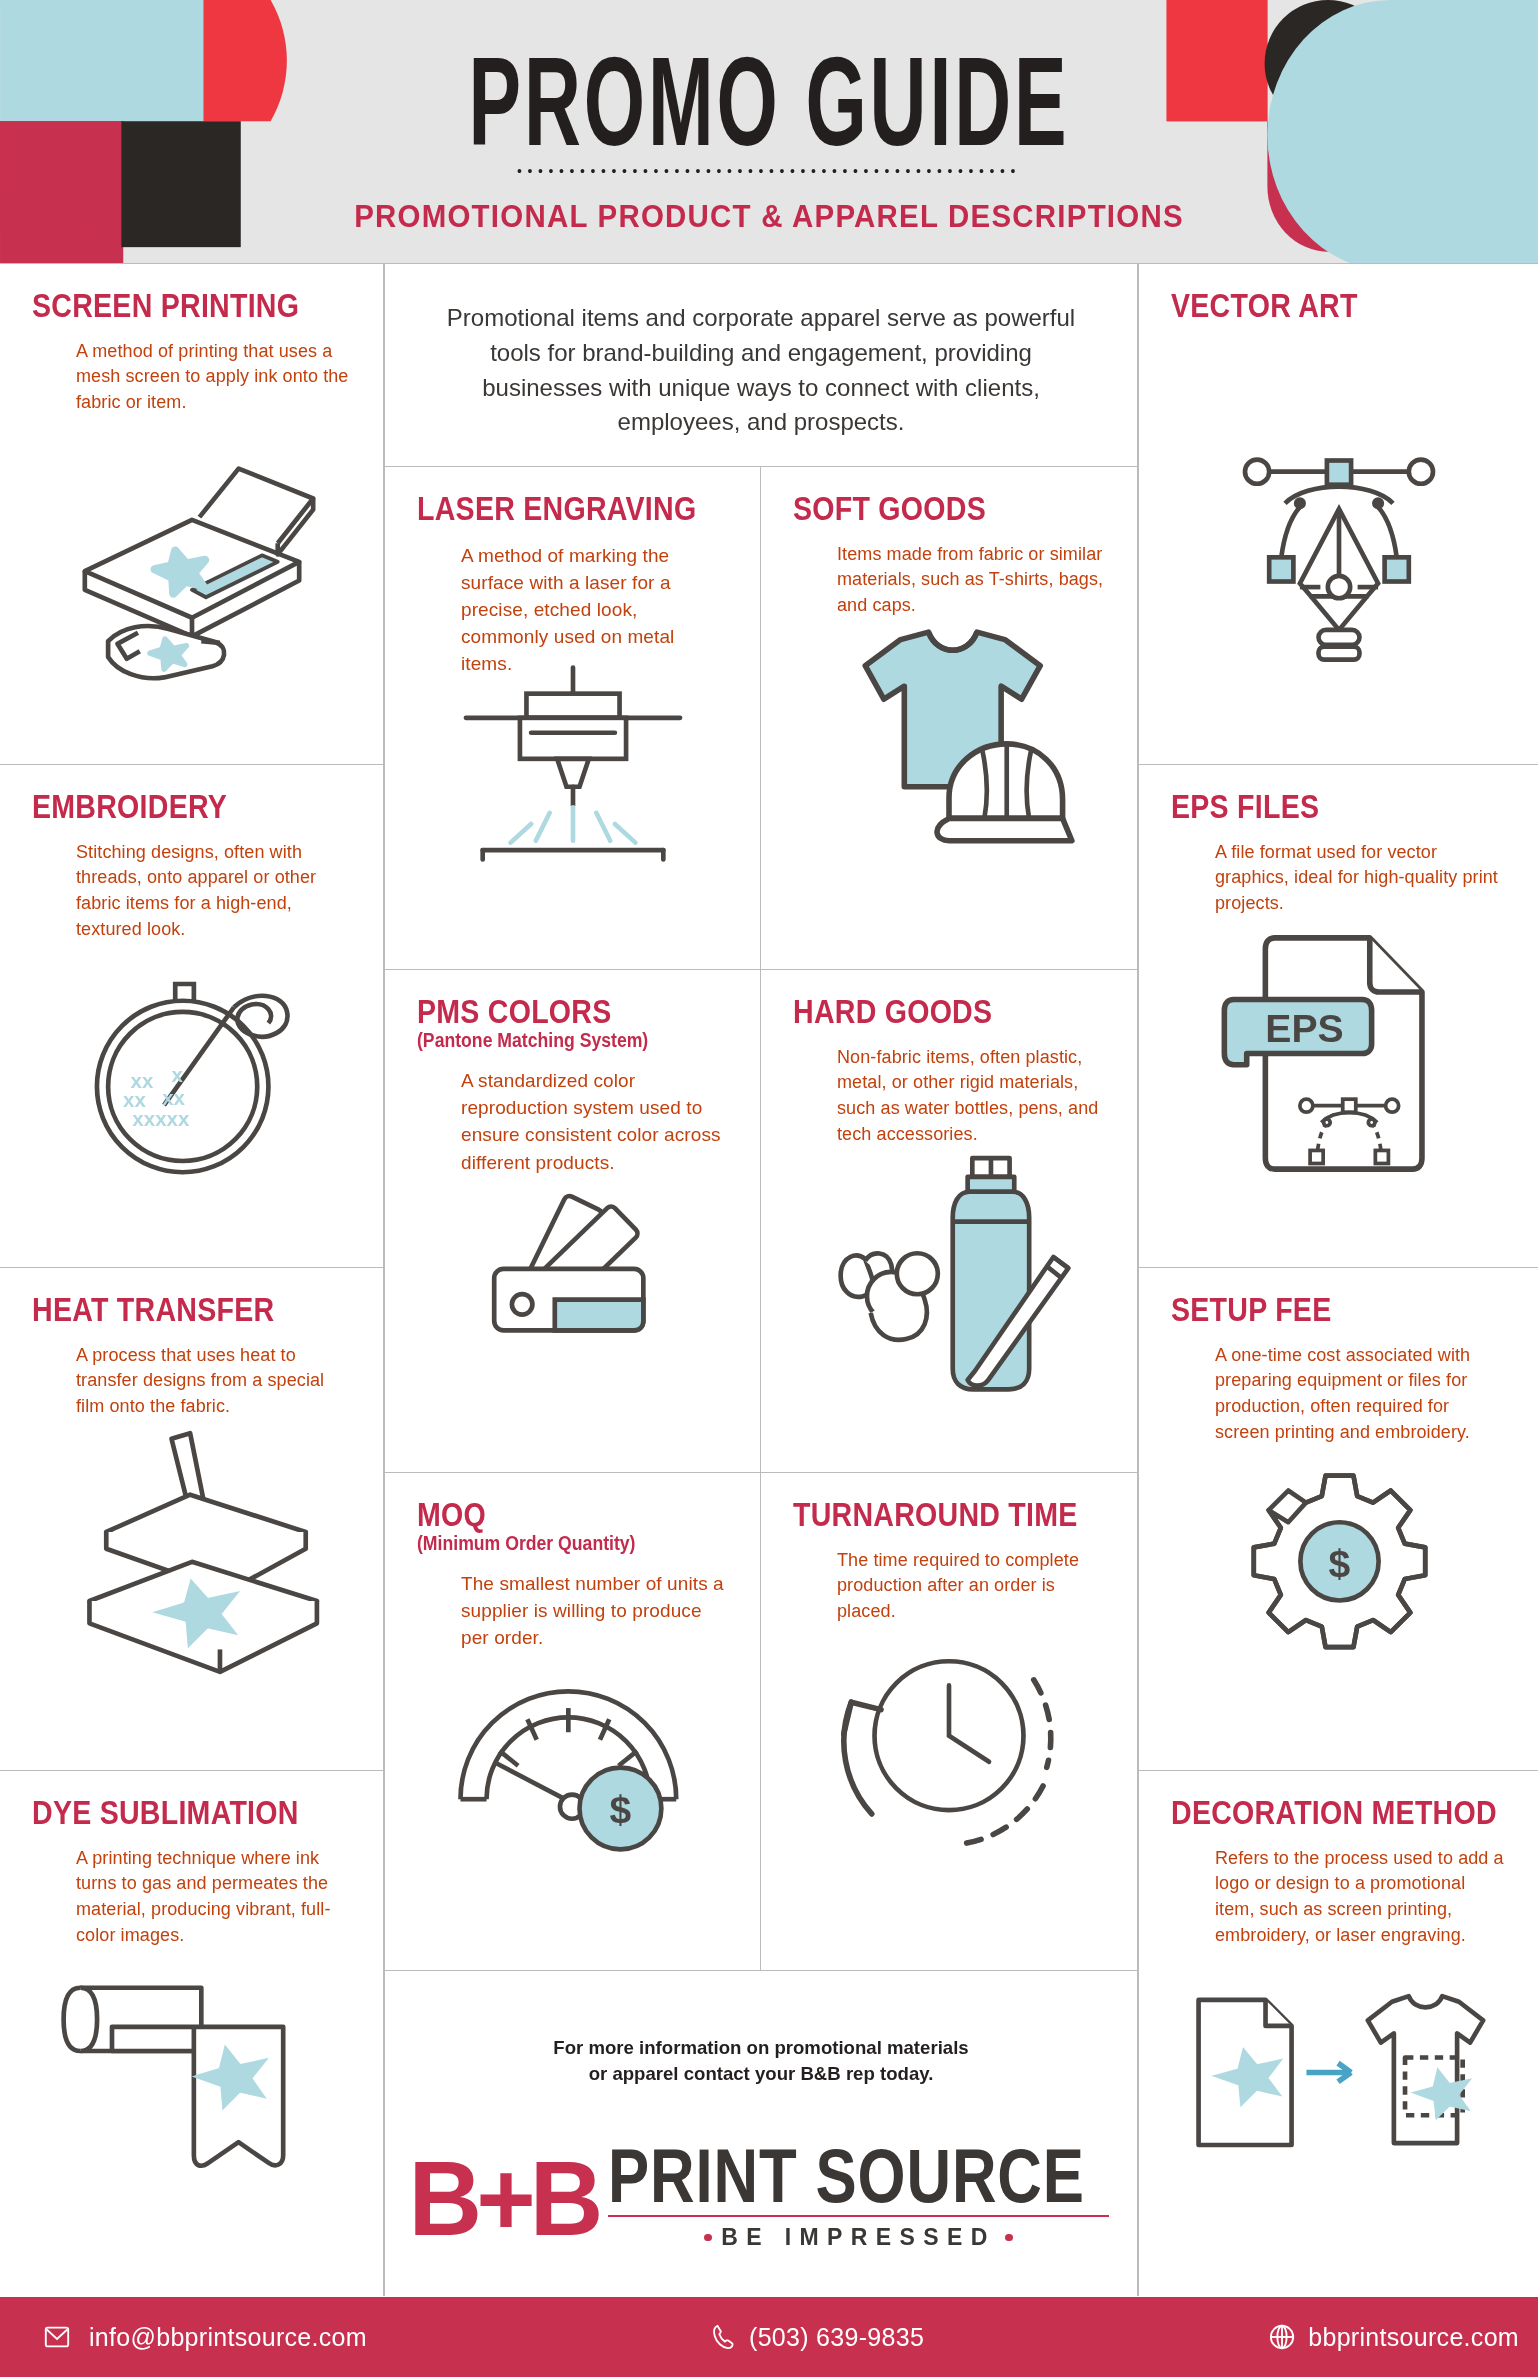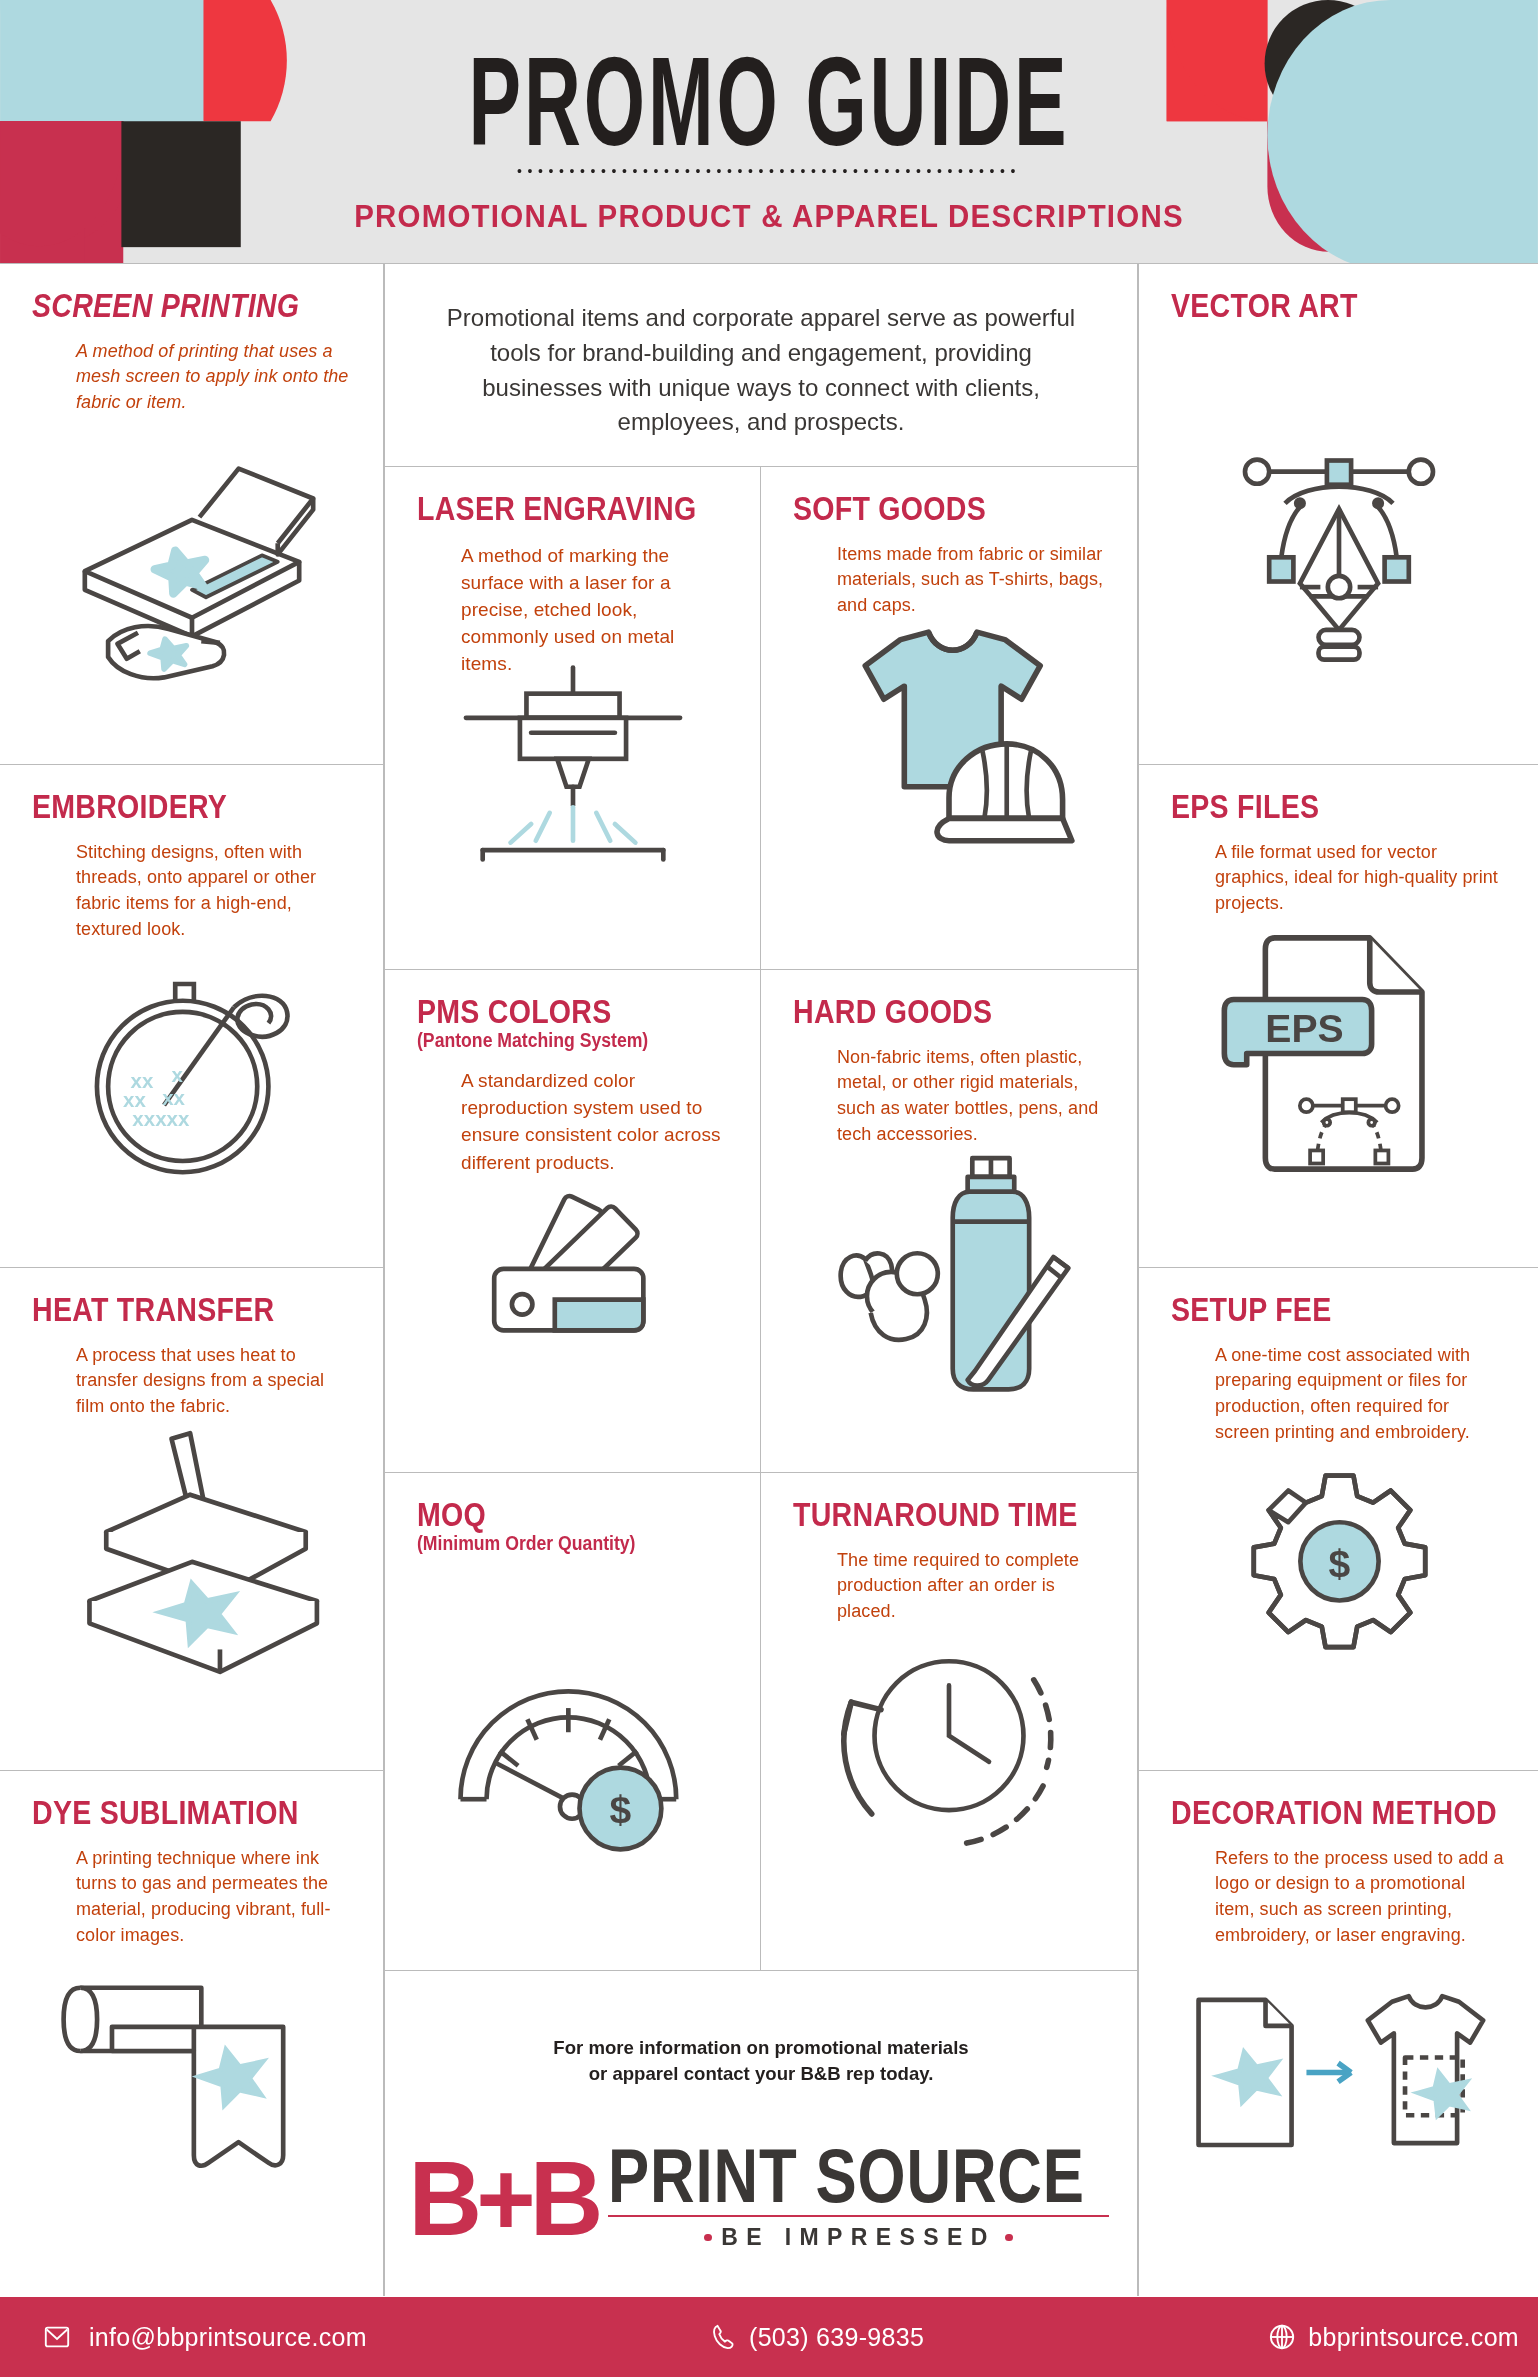--- a/index.html
+++ b/index.html
@@ -145,21 +145,21 @@
 
   <div class="hd-title-wrap">
     <div class="hd-title">PROMO GUIDE</div>
     <div class="hd-dots">••••••••••••••••••••••••••••••••••••••••••••••••</div>
     <div class="hd-sub">PROMOTIONAL PRODUCT &amp; APPAREL DESCRIPTIONS</div>
   </div>
 </div>
 
 <div class="grid">
 
-  <div class="cell br" style="grid-column:1;grid-row:1 / span 2;font-style:italic;">
+  <div class="cell br" style="grid-column:1;grid-row:1 / span 2;">
     <div class="sec-title">SCREEN PRINTING</div>
     <div class="sec-body">A method of printing that uses a mesh screen to apply ink onto the fabric or item.</div>
     <div class="icon-holder" style="top:186px;">
       <svg width="280" height="233" viewBox="0 0 300 250">
         <g fill="none" stroke="#4a4644" stroke-width="5" stroke-linejoin="round">
           <path d="M35,130 L150,75 L265,120 L150,180 Z"></path>
           <path d="M35,130 L35,150 L150,200 L265,140 L265,120"></path>
           <path d="M150,180 L150,200"></path>
           <path d="M158,72 L200,20 L280,52 L242,100"></path>
           <path d="M242,100 L242,112 L280,64 L280,52"></path>
@@ -370,20 +370,21 @@
           <path d="M180,244 L180,268"></path>
         </g>
         <path d="M118,204 l26,-8 l6,-22 l16,18 l28,-6 l-16,20 l14,18 l-26,-6 l-18,18 l-2,-24 z" fill="#aed9e0" stroke="#aed9e0" stroke-width="6"></path>
       </svg>
     </div>
   </div>
 
   <div class="cell bt br bl" style="grid-column:2;grid-row:6 / span 2;">
     <div class="sec-title">MOQ</div>
     <div class="sec-sub">(Minimum Order Quantity)</div>
+    <div class="sec-body narrow">The smallest number of units a supplier is willing to produce per order.</div>
     <div class="icon-holder" style="top:196px;">
       <svg width="270" height="186" viewBox="0 0 290 200">
         <g fill="none" stroke="#4a4644" stroke-width="5">
           <path d="M24,140 A116,116 0 0 1 256,140"></path>
           <path d="M52,140 A88,88 0 0 1 228,140"></path>
           <line x1="66" y1="88" x2="86" y2="104"></line>
           <line x1="96" y1="54" x2="106" y2="76"></line>
           <line x1="140" y1="42" x2="140" y2="68"></line>
           <line x1="184" y1="54" x2="174" y2="76"></line>
           <line x1="214" y1="88" x2="194" y2="104"></line>

